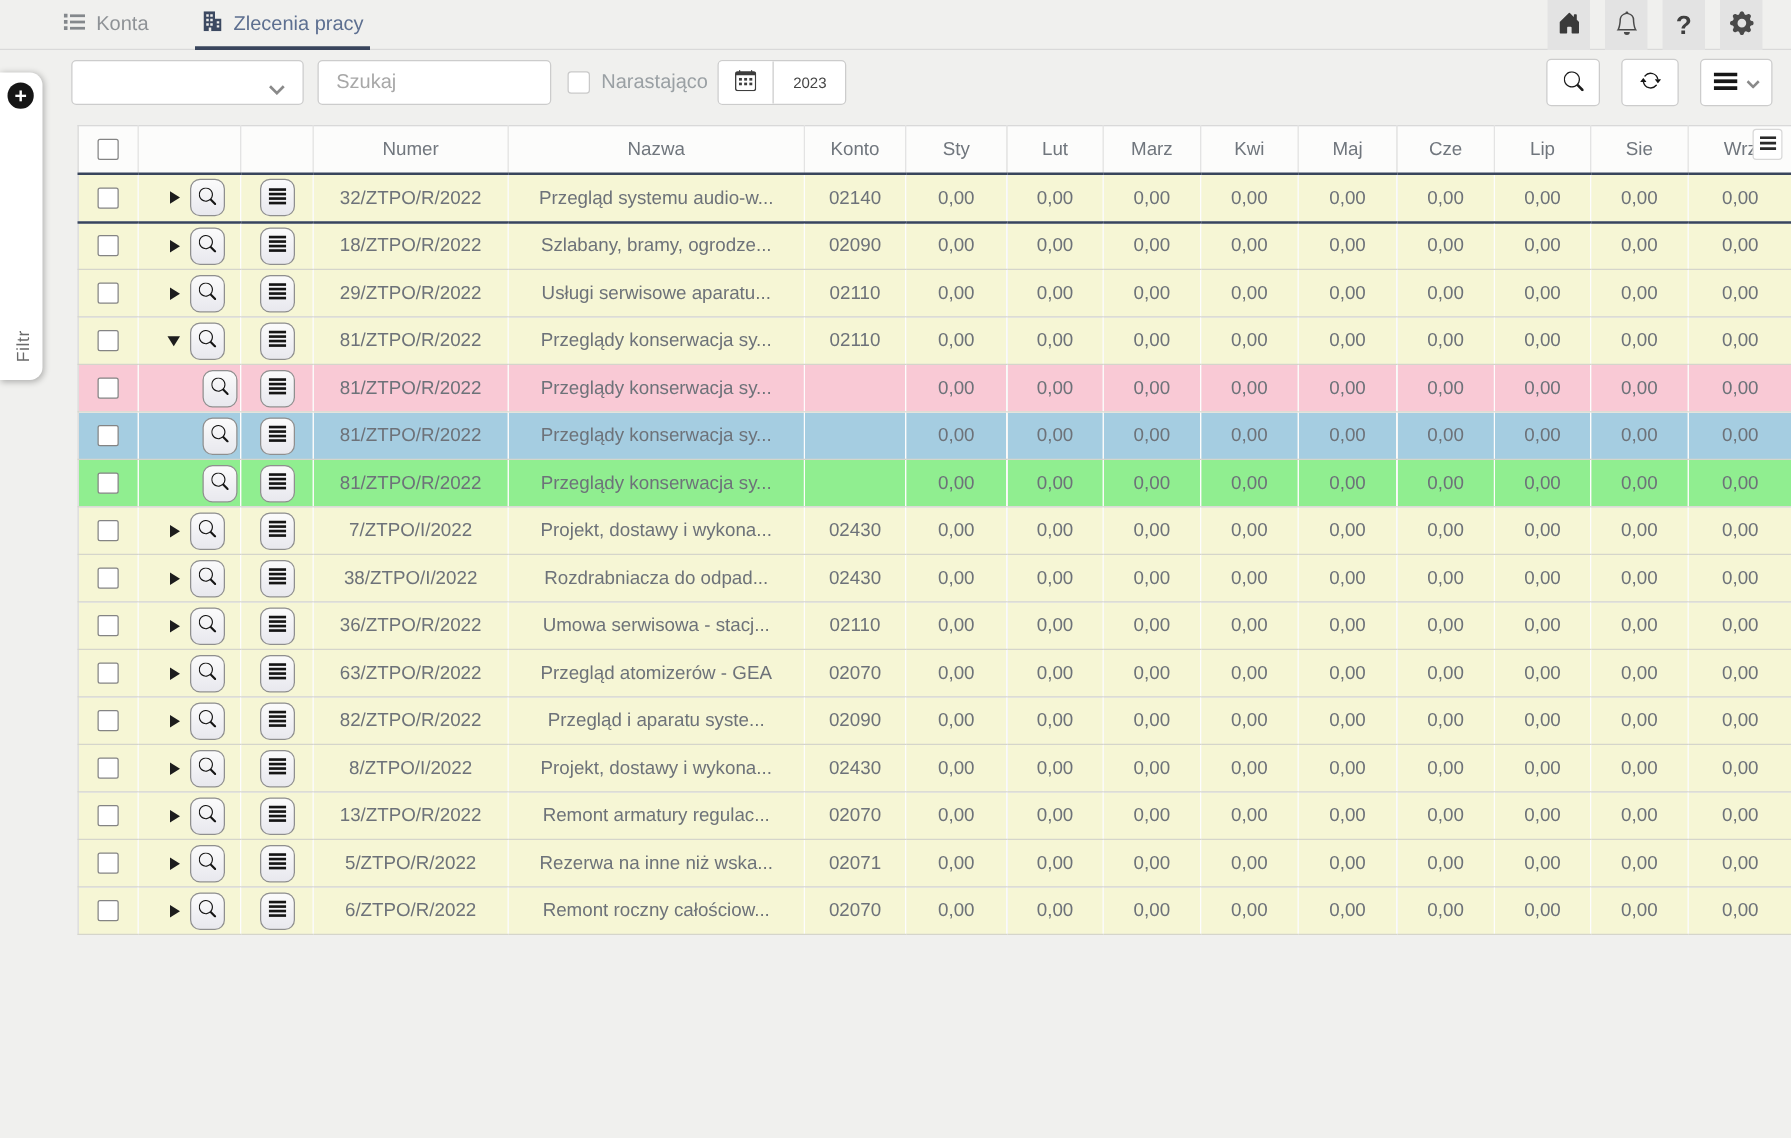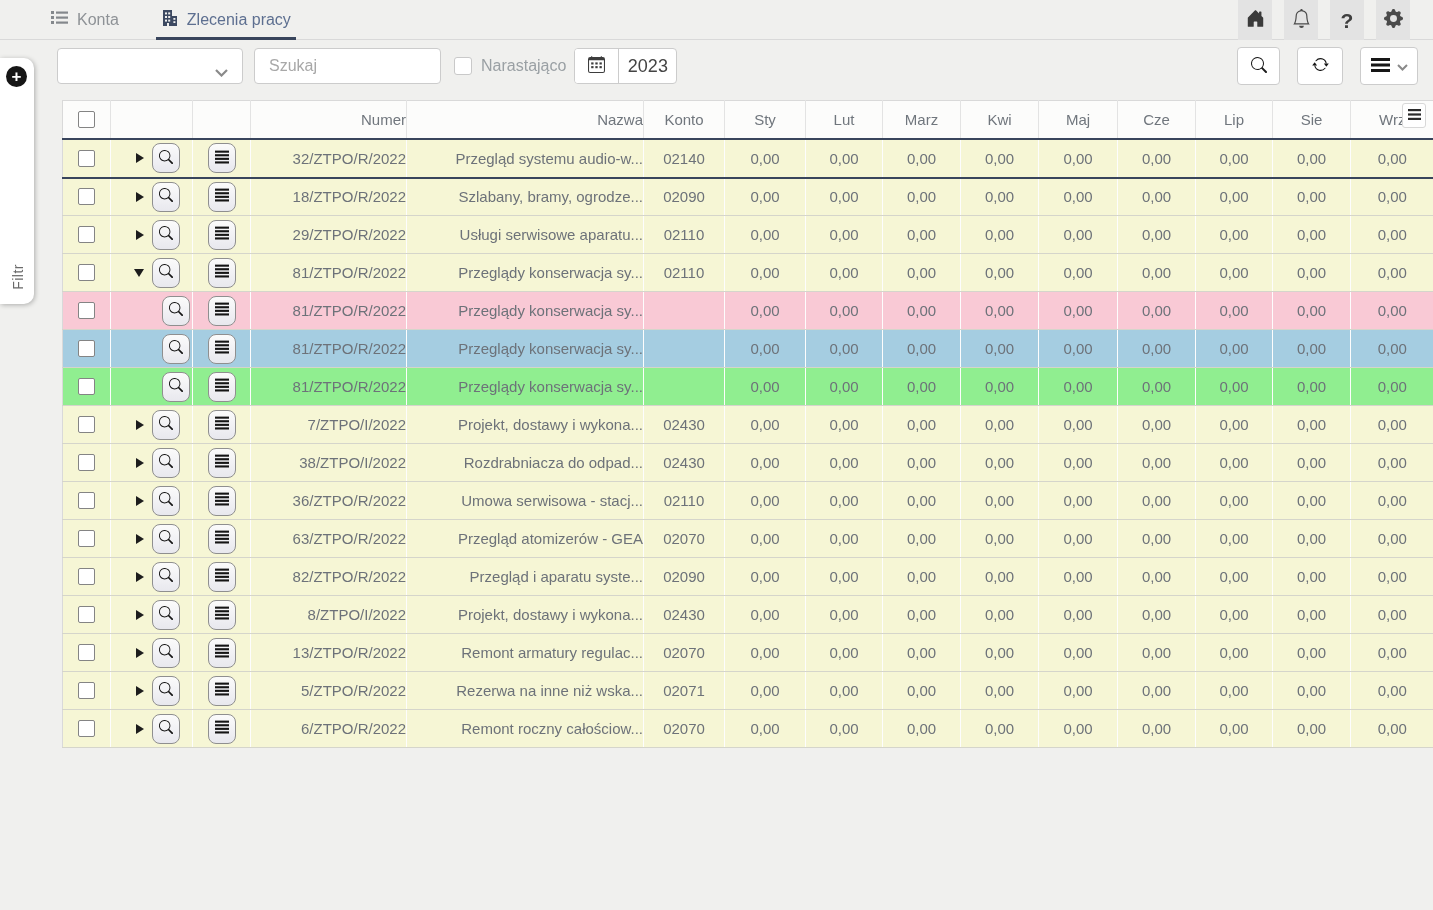--- a/index.html
+++ b/index.html
@@ -20,21 +20,21 @@
   
   .toolbar { height:52px; position:relative; display:flex; align-items:center; padding-left:57px; }
   .select { width:186px; height:36px; background:#fff; border:1px solid #ccc; border-radius:4px; position:relative; cursor:pointer; }
   .select .chev { position:absolute; right:14px; top:14px; }
   .search-input { width:187px; height:36px; border:1px solid #ccc; border-radius:4px; padding:0 14px; font-size:16px; color:#444; margin-left:11px; outline:none; background:#fff; }
   .search-input::placeholder { color:#a8a8a8; }
   .cumulative { margin-left:13px; display:flex; align-items:center; gap:9px; font-size:16px; color:#9aa0a4; cursor:pointer; }
   .cb { display:inline-block; width:18px; height:18px; border:1px solid #c9c9c9; border-radius:3px; background:#fff; }
   .year-group { margin-left:8px; height:36px; background:#fff; border:1px solid #ccc; border-radius:4px; display:flex; overflow:hidden; }
   .cal-btn { width:44px; border:none; border-right:1px solid #ccc; background:#fff; display:flex; align-items:center; justify-content:center; cursor:pointer; }
-  .year-val { width:57px; display:flex; align-items:center; justify-content:center; font-size:18px; color:#444; }
+  .year-val { width:57px; display:flex; align-items:center; justify-content:center; font-size:12px; color:#444; }
   .toolbar-right { position:absolute; right:15px; top:7px; display:flex; gap:17px; }
   .tbtn { height:38px; background:#fff; border:1px solid #ccc; border-radius:4px; display:flex; align-items:center; justify-content:center; gap:7px; cursor:pointer; }
   .tbtn.b-search { width:43px; } .tbtn.b-refresh { width:46px; } .tbtn.b-menu { width:58px; }
   
   .filter-panel { position:absolute; left:0; top:58px; width:34px; height:246px; background:#fff; border-radius:0 10px 10px 0; box-shadow:1px 1px 5px rgba(0,0,0,.28); z-index:6; }
   .add-filter { position:absolute; top:8px; left:6px; width:21px; height:21px; border-radius:50%; background:#161616; color:#fff; display:flex; align-items:center; justify-content:center; font-size:17px; font-weight:bold; line-height:1; cursor:pointer; }
   .filter-label { position:absolute; bottom:14px; left:10px; writing-mode:vertical-rl; transform:rotate(180deg); font-size:14px; color:#6a6a6a; letter-spacing:.5px; }
   
   .grid { position:absolute; left:62px; top:100px; width:1371px; }
   table.tbl { border-collapse:collapse; table-layout:fixed; width:1371px; }
@@ -43,21 +43,21 @@
   .head th:first-child { border-left:1px solid #d9d9d9; }
   .head th:last-child { border-right:none; }
   .body td { border-right:1px solid rgba(255,255,255,.85); border-bottom:1px solid #d5d5cb; font-size:15px; color:#6d7279; }
   .body tr td:first-child { border-left:1px solid #d9d9d9; }
   .body tr td:last-child { border-right:none; }
   .r-yellow td { background:#f6f6d5; }
   .r-pink td  { background:#f9c9d5; }
   .r-blue td  { background:#a5cde1; }
   .r-green td { background:#90ee90; }
   .focused td { border-bottom:2px solid #39455c; }
-  .al { text-align:right; } .ac { text-align:center; }
+  .al { text-align:center; } .ac { text-align:center; }
   .pad-num { padding-left:18px; } .pad-naz { padding-left:17px; }
   .cell-flex { display:flex; align-items:center; justify-content:center; height:100%; }
   .exp { display:flex; align-items:center; justify-content:flex-end; gap:8px; height:100%; padding-right:12px; }
   .exp.child { padding-right:2px; }
   .rbtn { display:inline-flex; align-items:center; justify-content:center; width:28px; height:30px; border:1px solid #8f8f8f; border-radius:8px; background:linear-gradient(#fbfbfb,#e8e8ee); cursor:pointer; padding:0; }
   .tri-right { width:0; height:0; border-left:8px solid #1d1d1d; border-top:5px solid transparent; border-bottom:5px solid transparent; }
   .tri-down  { width:0; height:0; border-top:8px solid #1d1d1d; border-left:5px solid transparent; border-right:5px solid transparent; }
   .cb-sm { display:inline-block; width:17px; height:17px; border:1px solid #848484; border-radius:2px; background:#fff; cursor:pointer; }
   
   .foot-wrap { width:1357px; overflow:hidden; margin-top:2px; }

